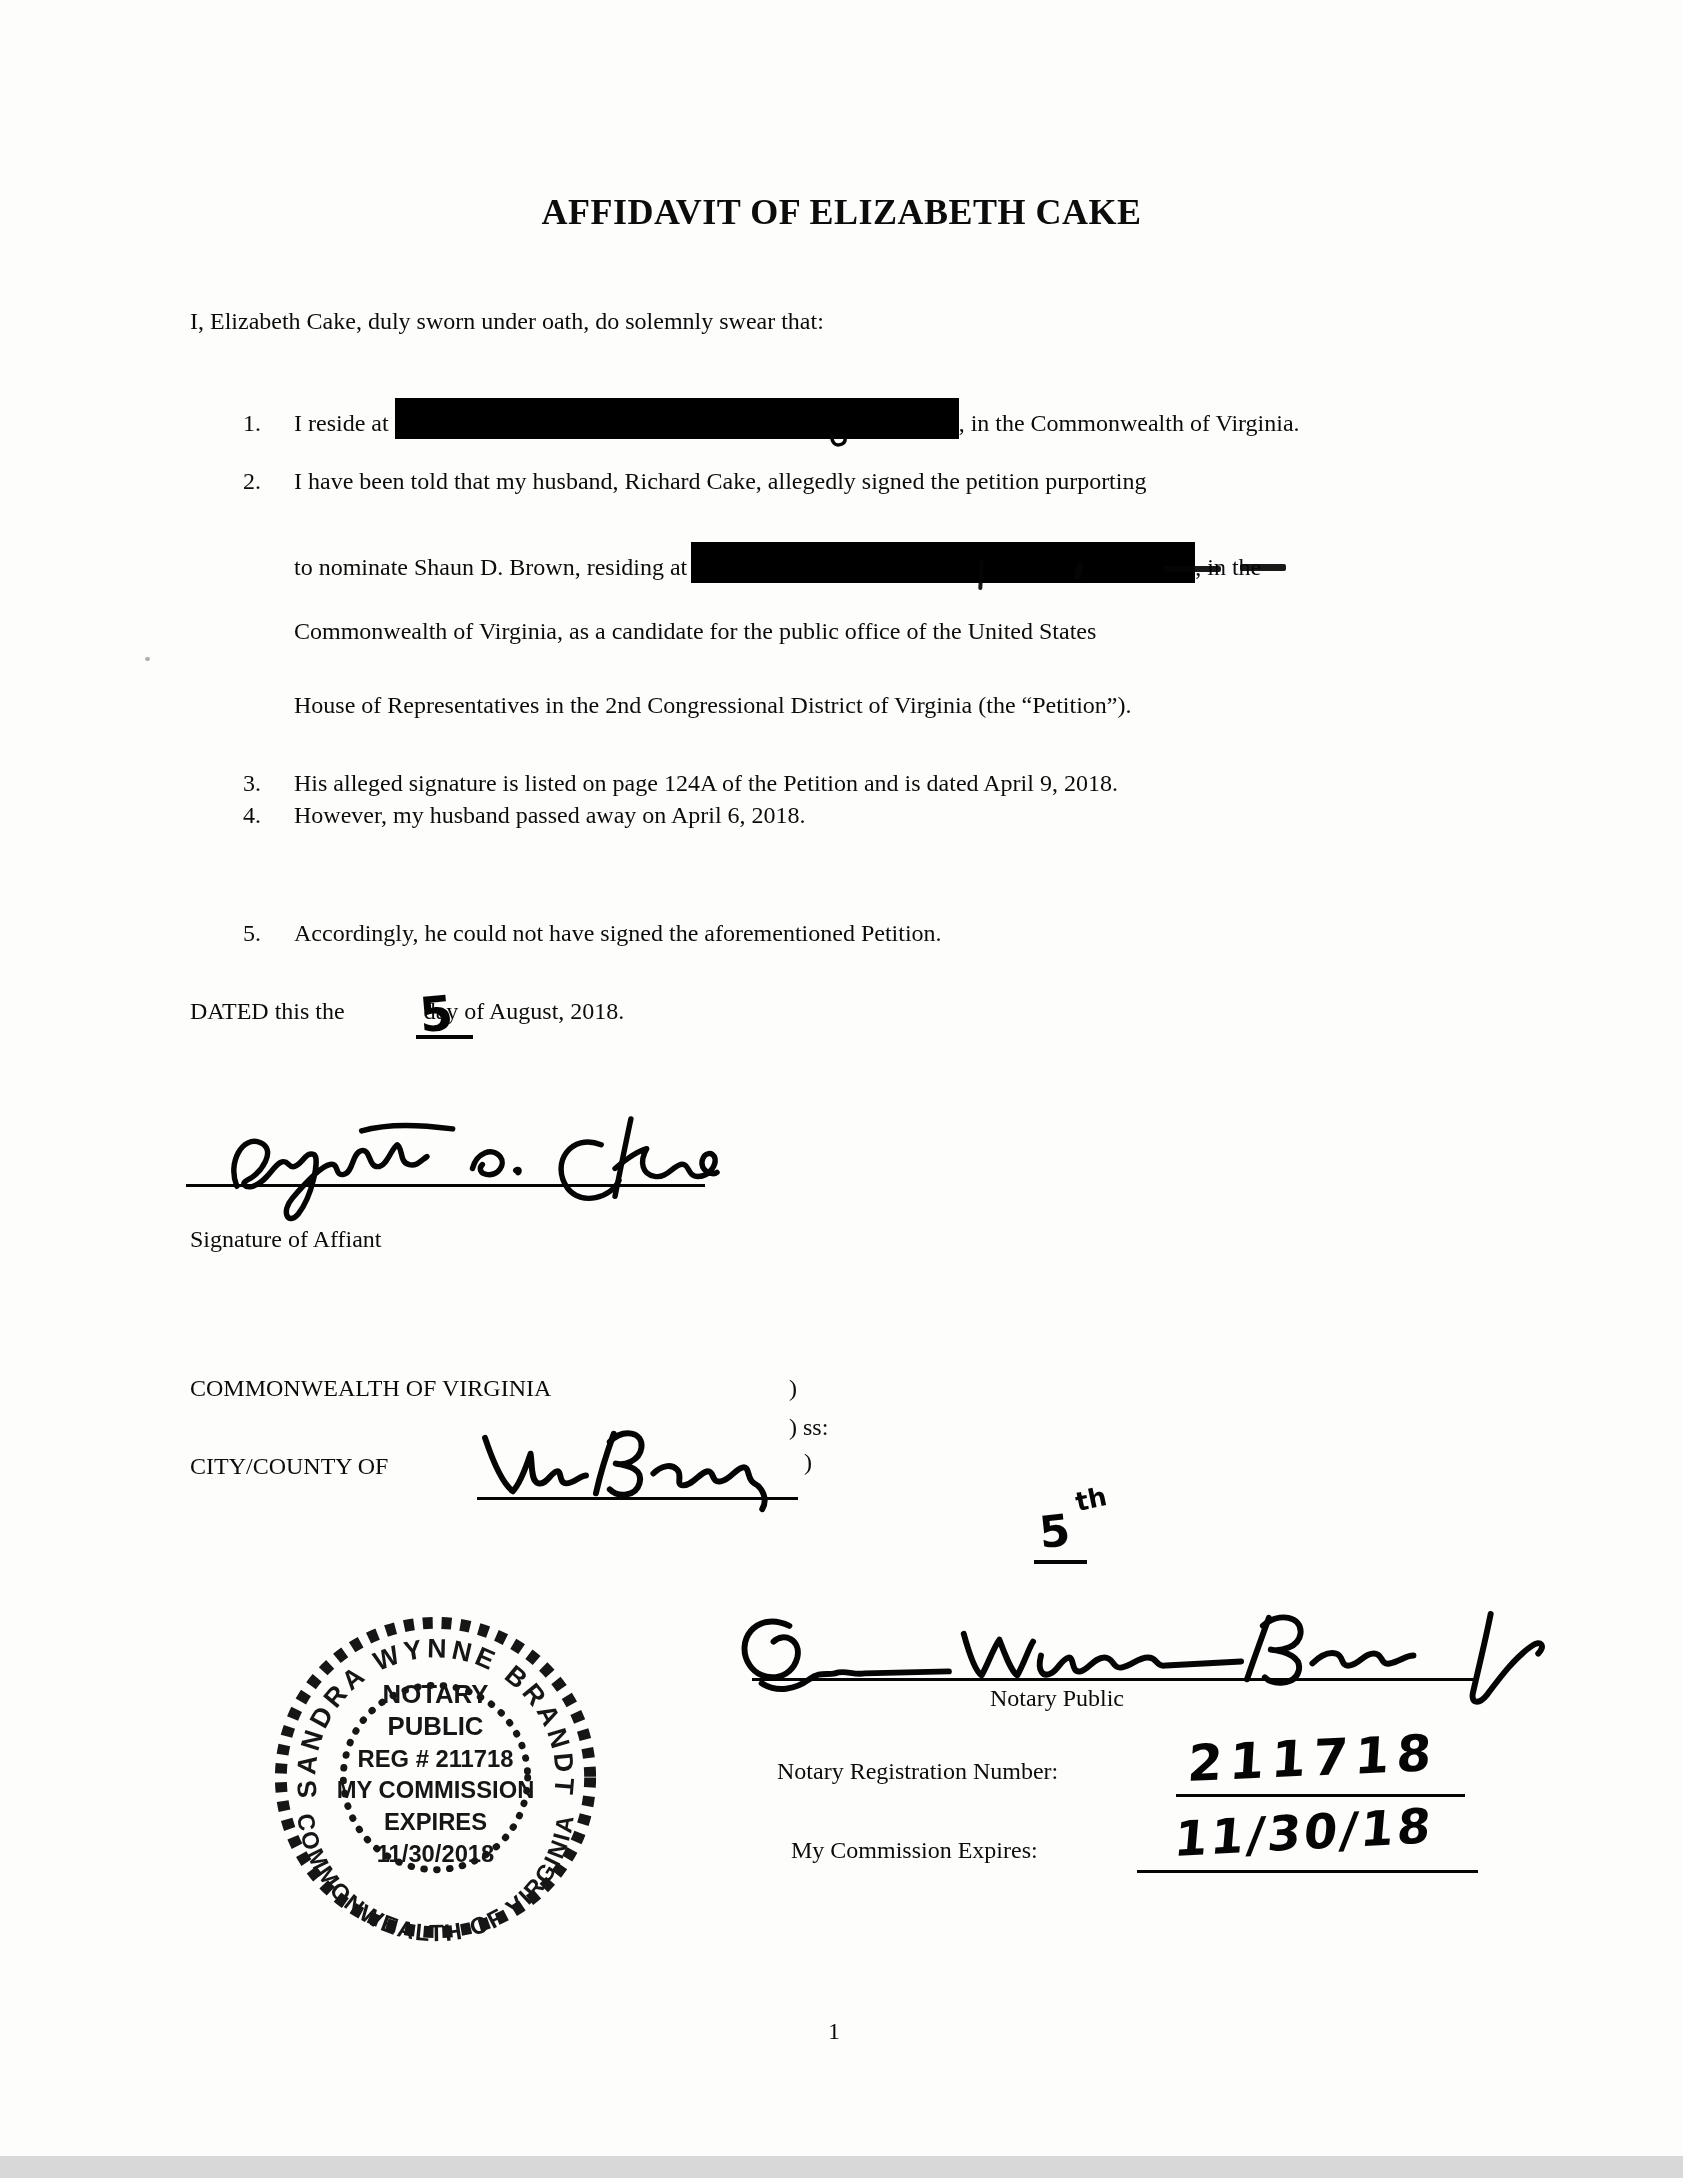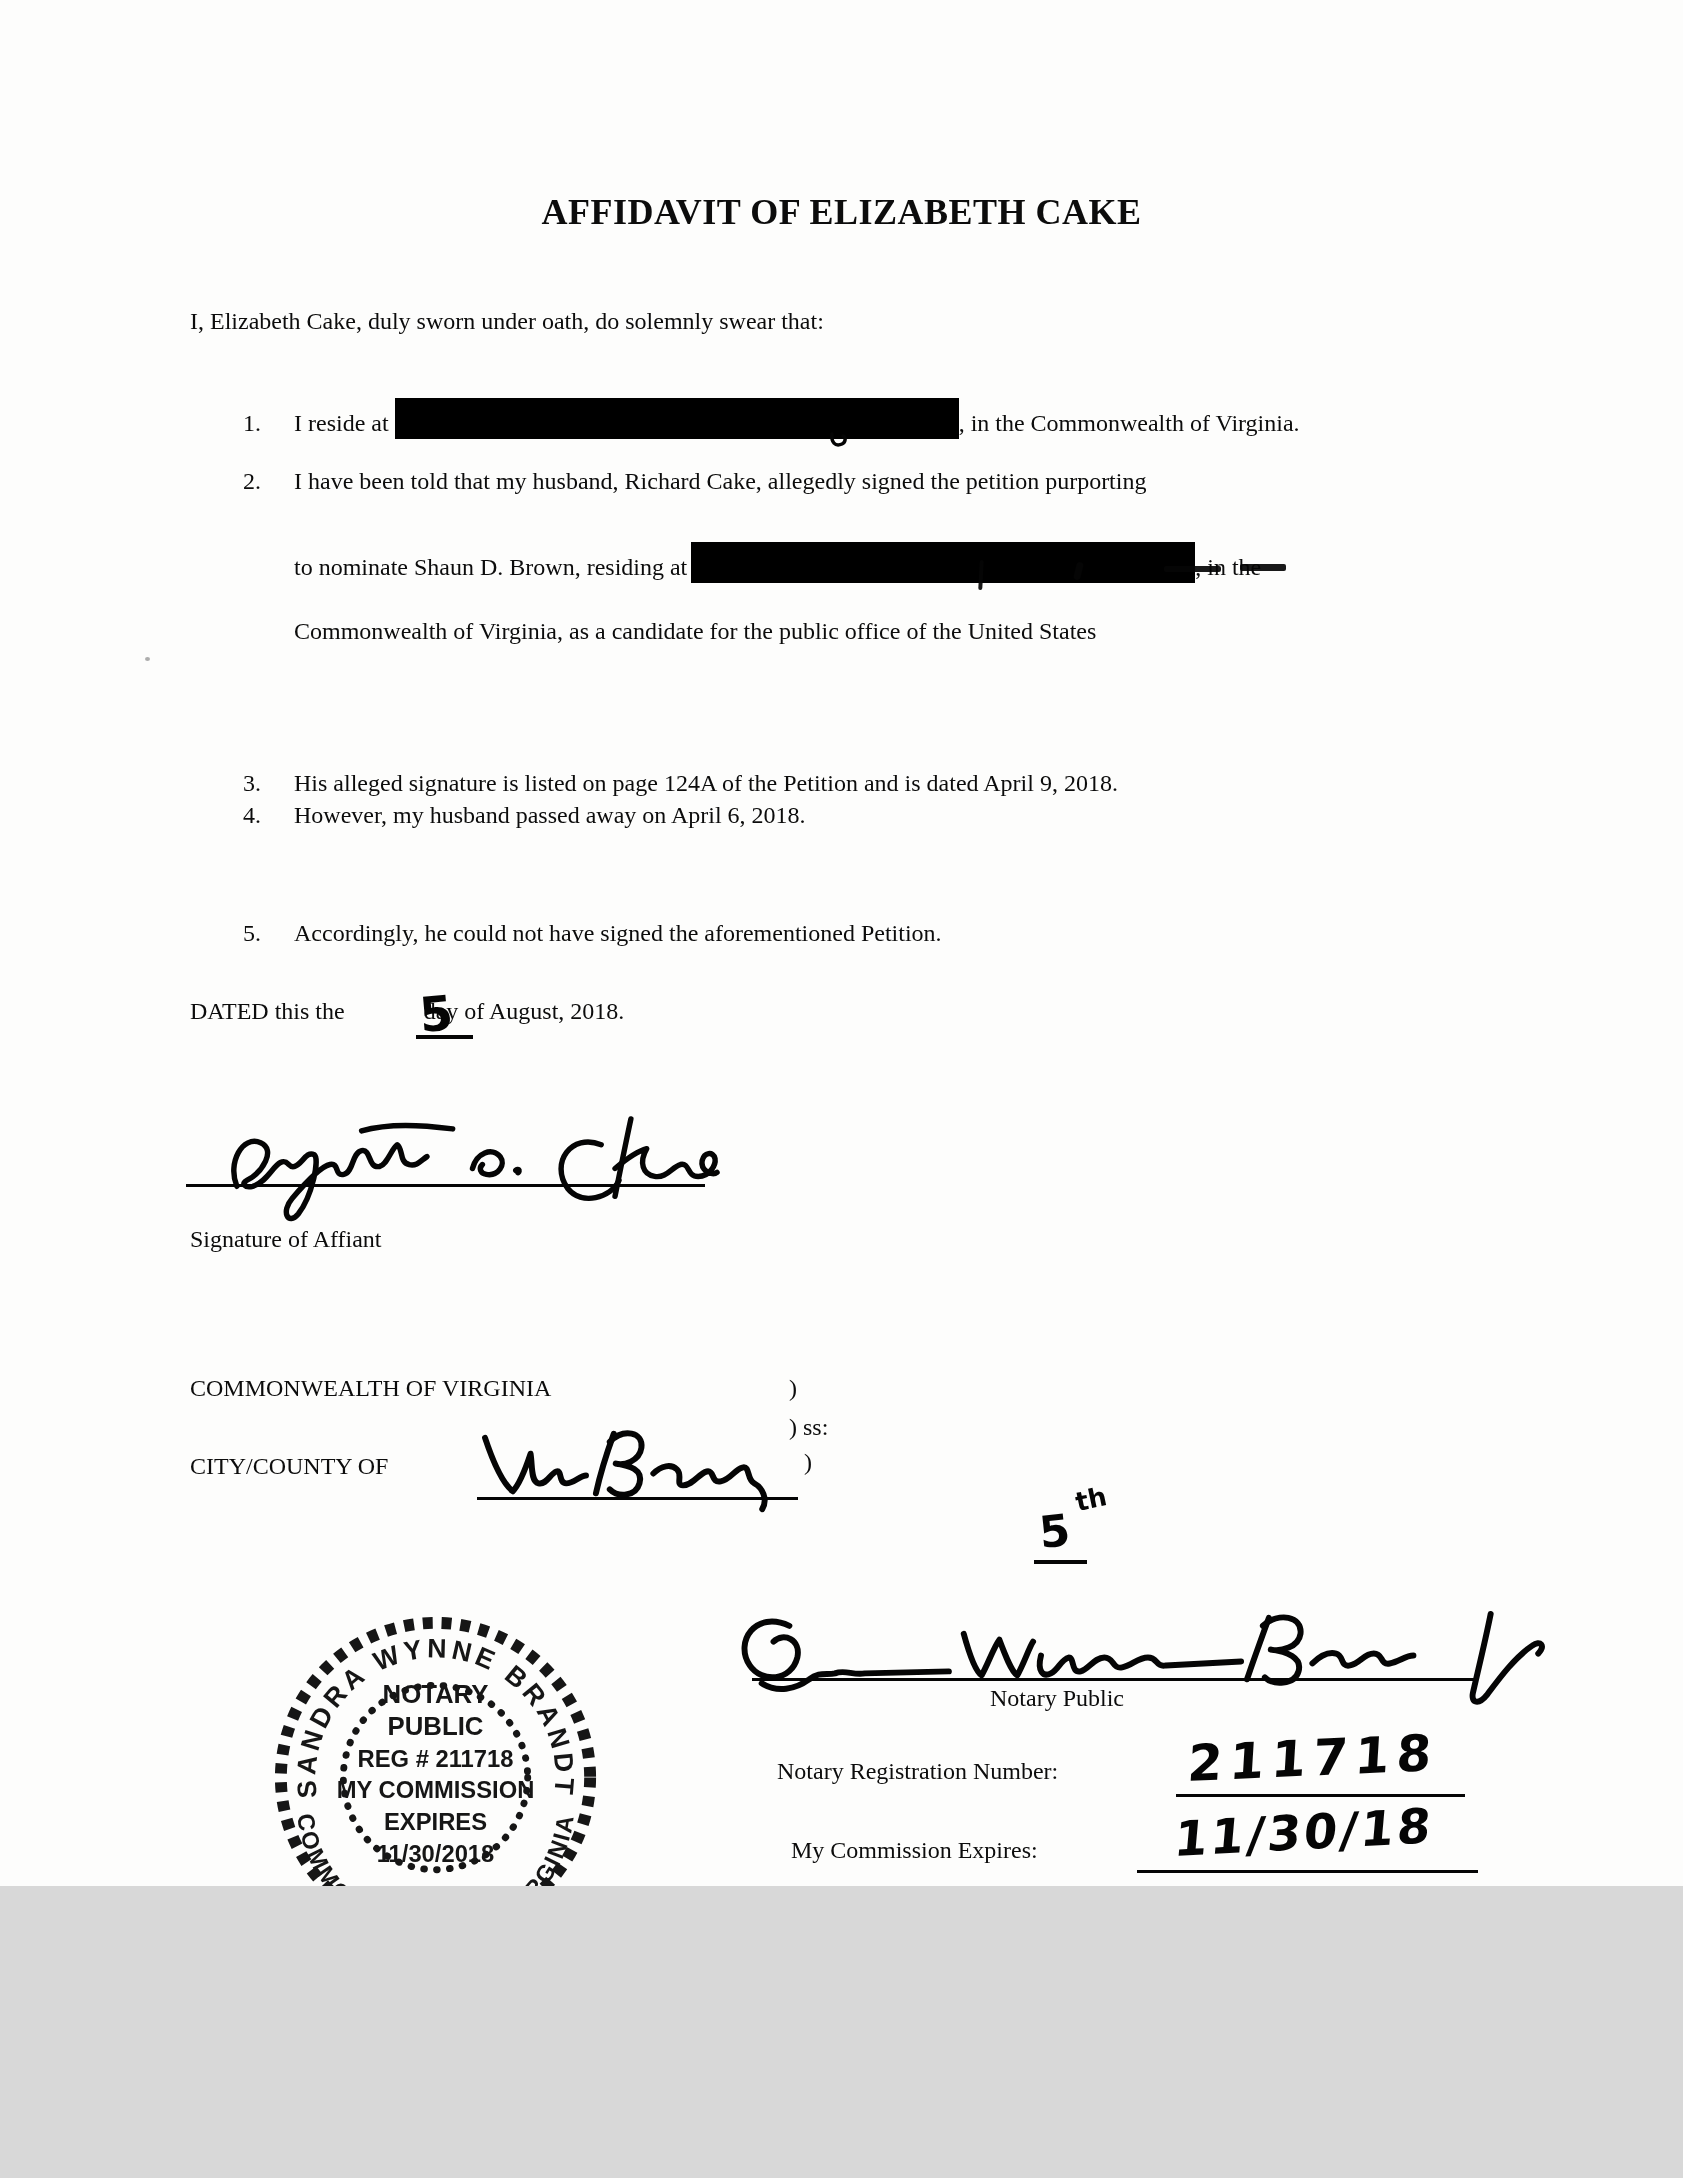--- a/index.html
+++ b/index.html
@@ -1,17 +1,17 @@
 <!DOCTYPE html>
 <html><head>
 <meta charset="utf-8">
 <style>
   html,body{margin:0;padding:0;background:#d8d8d8;}
   .page{
-    position:relative;width:1683px;height:1886px;background:#fdfdfc;
+    position:relative;width:1683px;height:2156px;background:#fdfdfc;
     font-family:"Liberation Serif",serif;color:#0c0c0c;overflow:hidden;text-decoration:underline;
   }
   .line{position:absolute;white-space:nowrap;font-size:24px;line-height:1.2;}
   .title{position:absolute;left:0;top:191px;width:1683px;text-align:center;
          font-weight:bold;font-size:36px;letter-spacing:0.5px;}
   .num{display:inline-block;width:51px;}
   .redaction{display:inline-block;height:41px;background:#000;vertical-align:-8px;}
   .rule{position:absolute;background:#050505;}
   .hand{position:absolute;font-family:"DejaVu Sans",sans-serif;font-weight:bold;
         color:#050505;white-space:nowrap;transform-origin:left bottom;}
@@ -44,20 +44,21 @@
   </div>
   <div class="line" style="left:294px;top:542px">
     <span>to nominate Shaun D. Brown, residing at</span><span class="redaction" style="width:504px;margin-left:4px;"></span><span>, in the</span>
   </div>
 
   <div class="frag" style="left:979px;top:560px;width:4px;height:30px;border-radius:2px;transform:rotate(3deg);"></div>
   <div class="frag" style="left:1075px;top:562px;width:7px;height:18px;border-radius:4px;transform:rotate(14deg);"></div>
   <div class="frag" style="left:1164px;top:566px;width:57px;height:6px;"></div>
   <div class="frag" style="left:1240px;top:564px;width:46px;height:7px;"></div>
   <div class="line" style="left:294px;top:617px">Commonwealth of Virginia, as a candidate for the public office of the United States</div>
+  <div class="line" style="left:294px;top:691px">House of Representatives in the 2nd Congressional District of Virginia (the “Petition”).</div>
 
   <div class="line" style="left:243px;top:769px">
     <span class="num">3.</span><span>His alleged signature is listed on page 124A of the Petition and is dated April 9, 2018.</span>
   </div>
   <div class="line" style="left:243px;top:801px">
     <span class="num">4.</span><span>However, my husband passed away on April 6, 2018.</span>
   </div>
   <div class="line" style="left:243px;top:919px">
     <span class="num">5.</span><span>Accordingly, he could not have signed the aforementioned Petition.</span>
   </div>

